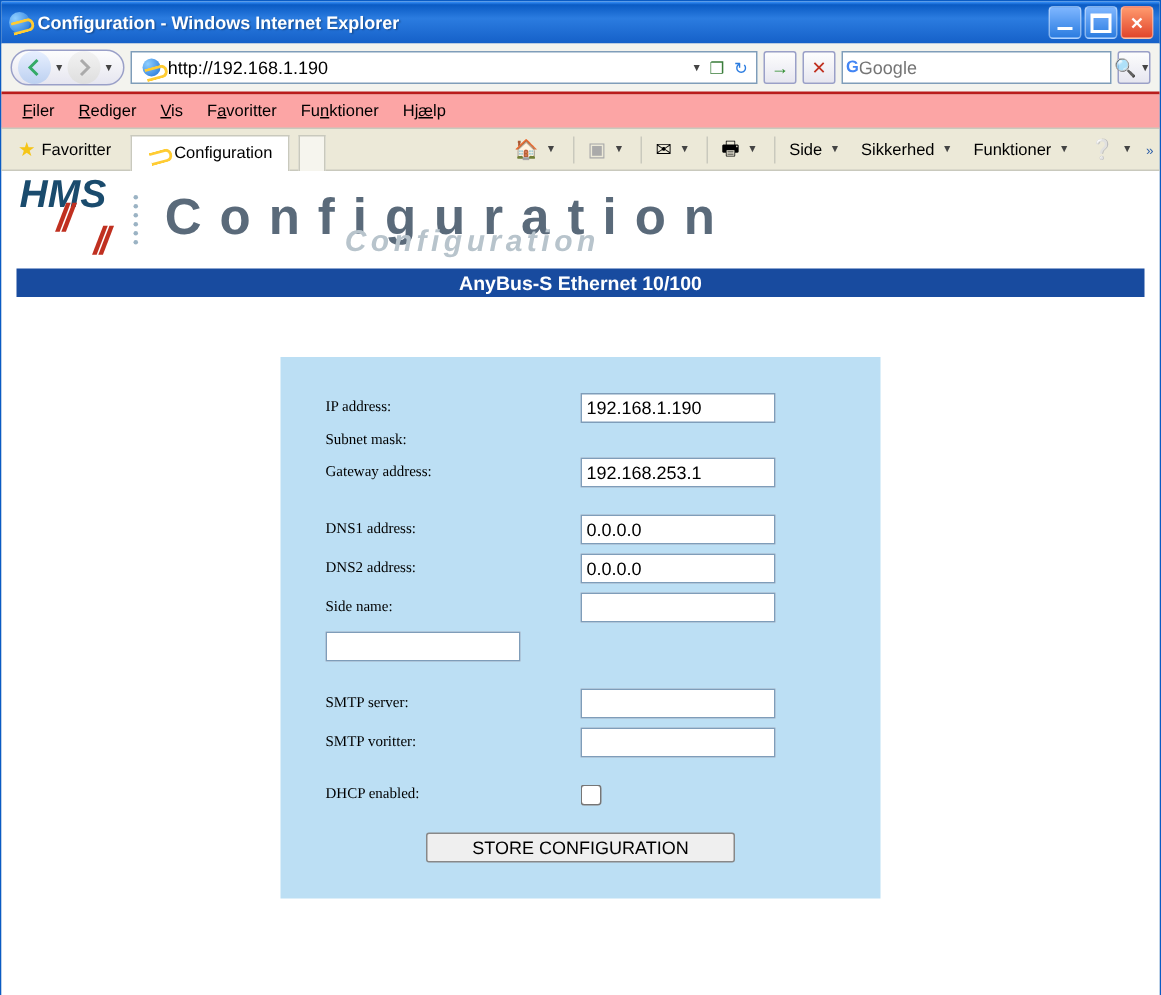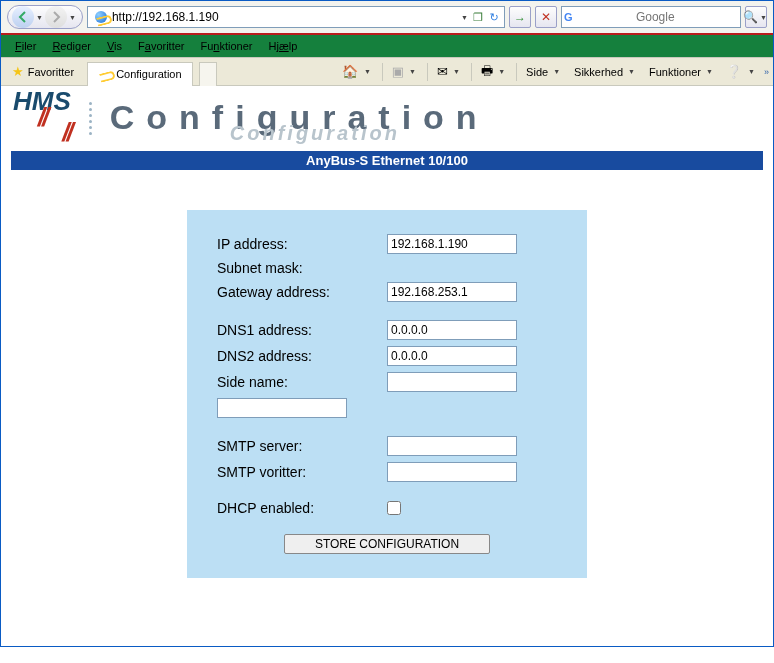--- a/index.html
+++ b/index.html
@@ -29,24 +29,24 @@
   .navbtn.back{background:linear-gradient(#e8f0ff,#bcd0f0);}
   .navbtn.fwd{background:linear-gradient(#f3f3f3,#dedede);}
   .drop-arrow{font-size:7px;color:#444;margin:0 2px;}
   .addr-wrap{flex:1;display:flex;align-items:center;border:1px solid #7f9db9;background:#fff;height:22px;padding:0 2px;}
   .addr-wrap .favicon{width:16px;height:16px;margin:0 3px;display:flex;align-items:center;justify-content:center;}
   .addr-input{flex:1;border:none;outline:none;font-size:12px;height:18px;}
   .sq-btn{width:22px;height:22px;border:1px solid #9aa0c8;background:linear-gradient(#fdfdfd,#e6e6f0);display:flex;align-items:center;justify-content:center;font-size:12px;color:#2d5fa8;border-radius:2px;}
   .sq-btn.go{color:#2a8a2a;font-weight:bold;}
   .sq-btn.stop{color:#c03020;}
   .search-wrap{display:flex;align-items:center;border:1px solid #7f9db9;background:#fff;height:22px;width:180px;padding:0 2px;}
-  .search-input{flex:1;border:none;outline:none;font-size:12px;color:#ef4444;text-align:center;}
-
-  
-  .menubar{display:flex;gap:4px;padding:3px 8px;background:#15803d;border-bottom:1px solid #c9c9bd;font-size:11px;}
+  .search-input{flex:1;border:none;outline:none;font-size:12px;color:#ef4444;}
+
+  
+  .menubar{display:flex;gap:4px;padding:3px 8px;background:#fca5a5;border-bottom:1px solid #c9c9bd;font-size:11px;}
   .menu-item{padding:2px 6px;}
   .menu-item u{text-decoration:underline;}
 
   
   .toolrow{display:flex;align-items:center;background:#ece9d8;border-bottom:1px solid #c9c9bd;height:28px;padding:0 4px;gap:6px;}
   .fav-btn{display:flex;align-items:center;gap:4px;padding:2px 6px;border:1px solid transparent;}
   .star{color:#f5c518;font-size:13px;}
   .tab{display:flex;align-items:center;gap:4px;background:#fff;border:1px solid #c9c9bd;border-bottom:none;height:24px;padding:0 10px;margin-top:4px;}
   .tab .favicon{width:14px;height:14px;}
   .blank-tab{width:18px;height:24px;background:#f6f5ee;border:1px solid #c9c9bd;border-bottom:none;margin-top:4px;}
@@ -67,37 +67,48 @@
   .dots span{width:3px;height:3px;background:#9bb3c4;border-radius:50%;}
   .conf-title{position:relative;}
   .conf-main{font-family:Verdana,Arial,sans-serif;font-size:34px;font-weight:bold;color:#5a6a7a;letter-spacing:12px;}
   .conf-shadow{position:absolute;left:120px;top:24px;font-family:Verdana,Arial,sans-serif;font-size:20px;font-weight:bold;font-style:italic;color:#b8c4cc;letter-spacing:3px;}
 
   .bluebar{background:#184b9f;color:#fff;text-align:center;font-weight:bold;font-size:13px;padding:2px 0;margin:6px 10px;}
 
   .config-panel{background:#bcdff4;width:400px;margin:40px auto 0;padding:24px 30px;}
   .form-row{display:flex;align-items:center;margin-bottom:6px;}
   .form-row.gap-top{margin-top:18px;}
-  .form-label{width:170px;font-family:Liberation Sans, sans-serif;font-size:14px;}
+  .form-label{width:170px;font-family:Liberation Serif, serif;font-size:10px;}
   .form-input{width:130px;height:20px;border:1px solid #7f9db9;background:#fff;font-size:12px;padding:0 3px;}
   .form-check{width:14px;height:14px;}
   .store-row{text-align:center;margin-top:18px;}
   .store-btn{font-size:12px;padding:2px 30px;background:#efefef;border:1px solid #888;border-radius:2px;}
 
   
   .ie-e{width:14px;height:14px;border-radius:50%;background:radial-gradient(circle at 30% 30%,#8fcfff,#1a6fd8);position:relative;}
   .ie-e::after{content:"";position:absolute;left:2px;top:5px;width:13px;height:5px;border:2px solid #ffcc33;border-left:none;border-radius:0 8px 8px 0;transform:rotate(-15deg);}
   .google-g{font-weight:bold;font-size:11px;}
   .google-g .b{color:#4285f4}
 </style>
 </head>
 <body>
 
 <div class="window">
 
+  <div class="titlebar">
+    <span class="ie-icon">
+        <span class="ie-e"></span>
+      </span>
+    <span class="title">Configuration - Windows Internet Explorer</span>
+    <div class="win-btns">
+      <div class="win-btn min"></div>
+      <div class="win-btn max"></div>
+      <div class="win-btn close"></div>
+    </div>
+  </div>
 
   <div class="navrow">
     <div class="navbtn-group">
       <div class="navbtn back">
         <svg width="12" height="12" viewBox="0 0 12 12">
             <path d="M8 1 L3 6 L8 11" stroke="#3a6" stroke-width="2" fill="none"></path>
           </svg>
       </div>
       <span class="drop-arrow">▼</span>
       <div class="navbtn fwd">

